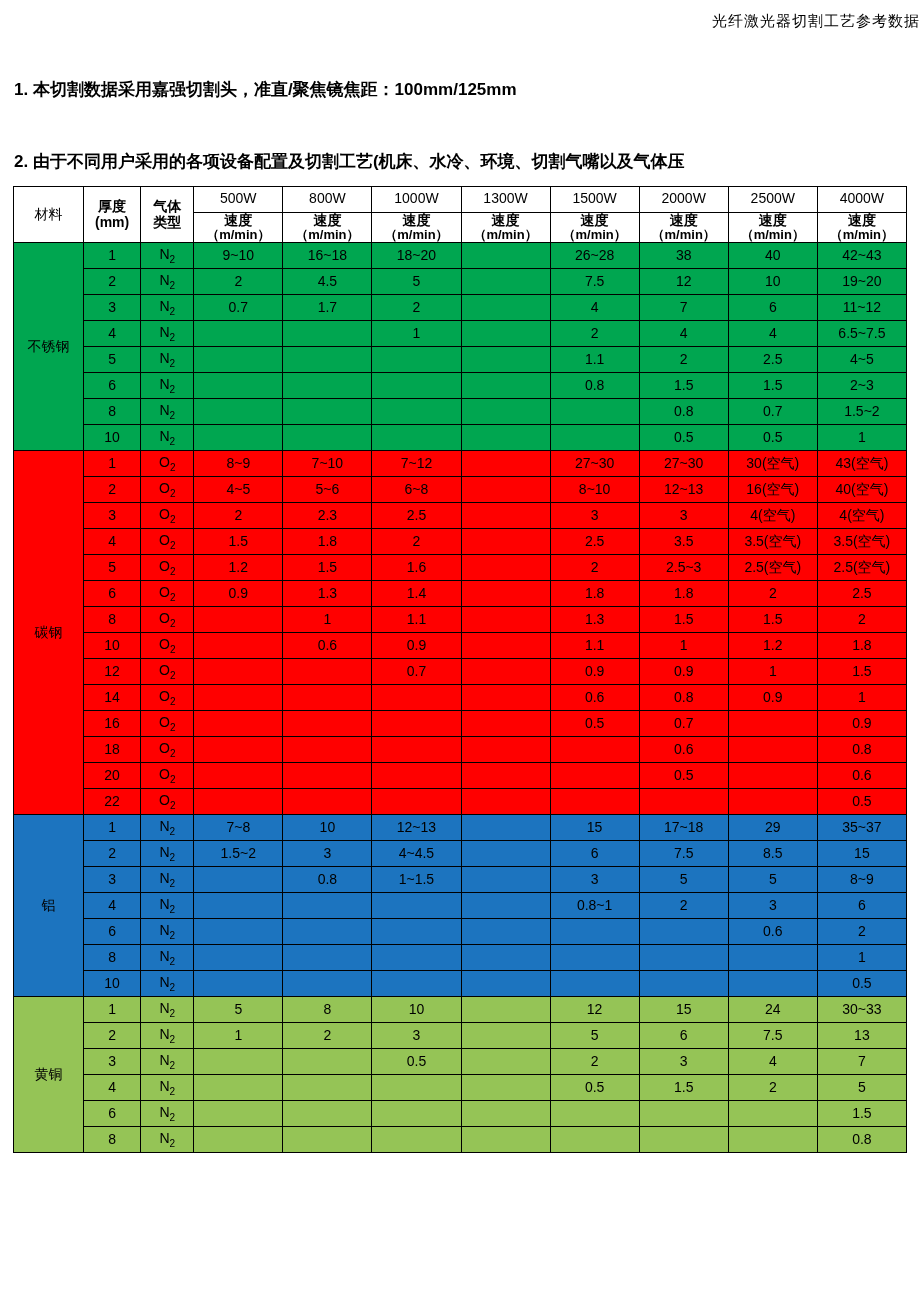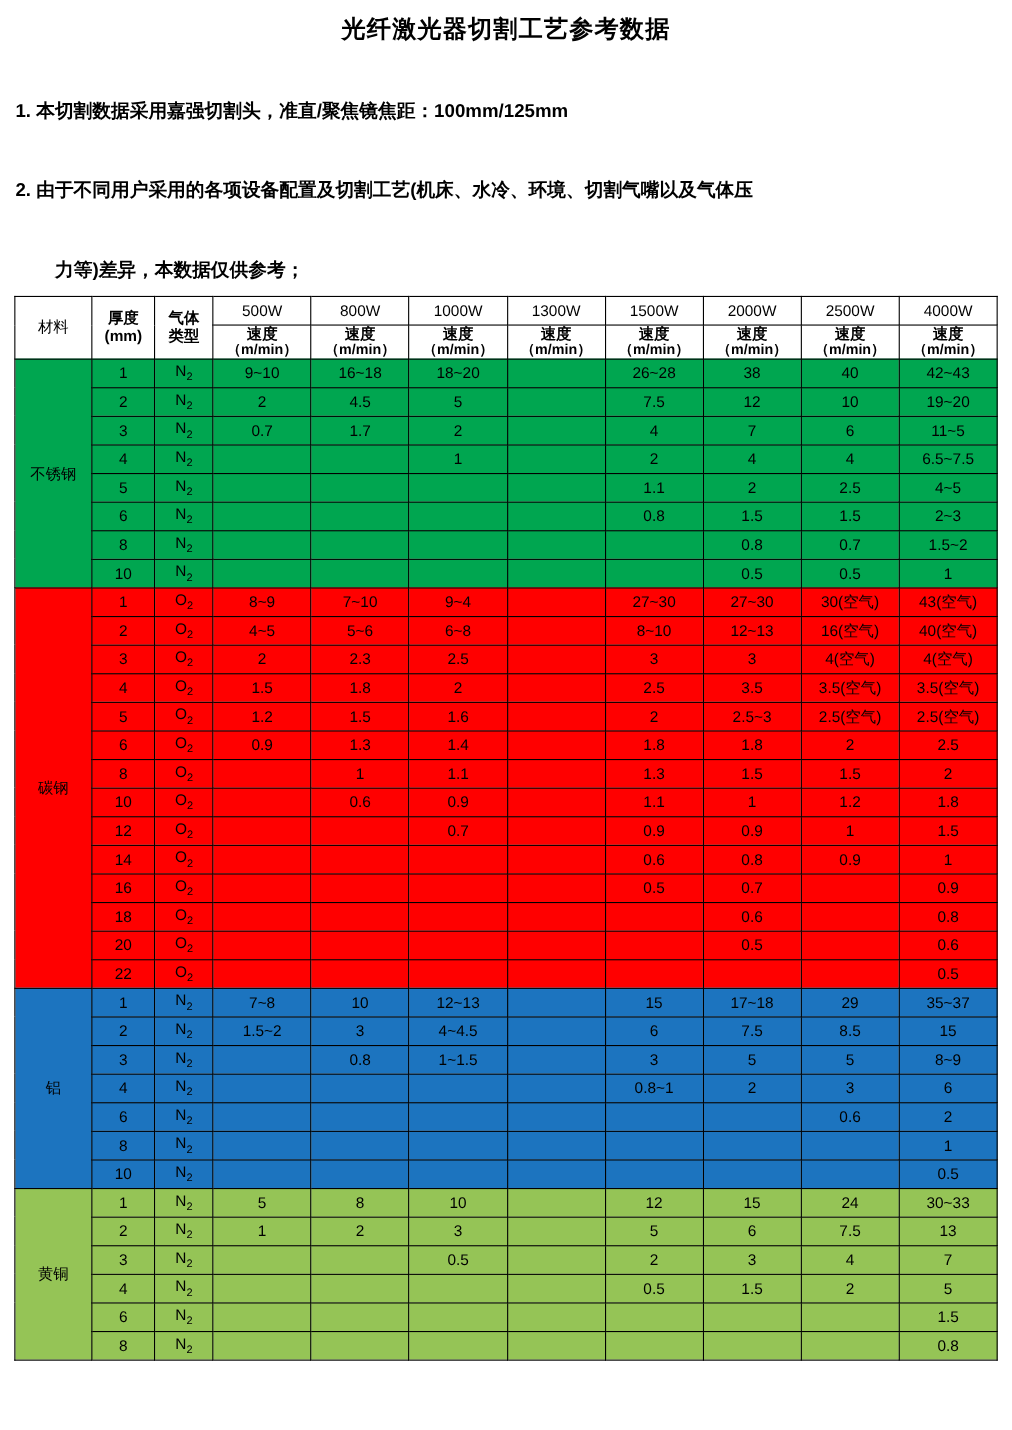--- a/index.html
+++ b/index.html
@@ -14,23 +14,23 @@
     color: #000000;
     overflow: hidden;
   }
   .page {
     width: 920px;
     height: 1300px;
     position: relative;
     box-sizing: border-box;
   }
   .doc-title {
-    text-align: center;
-    font-size: 22px;
-    font-weight: bold;
+    text-align: right;
+    font-size: 15px;
+    font-weight: normal;
     letter-spacing: 1px;
     margin: 12px 0 14px 0;
   }
   .notes {
     padding: 0 16px 0 14px;
   }
   .note-line {
     font-size: 17px;
     font-weight: bold;
     line-height: 1.55;
@@ -85,21 +85,20 @@
 </head>
 <body>
 
 <div class="page">
 
   <div class="doc-title">光纤激光器切割工艺参考数据</div>
 
   <div class="notes">
     <div class="note-line">1. 本切割数据采用嘉强切割头，准直/聚焦镜焦距：100mm/125mm</div>
     <div class="note-line">2. 由于不同用户采用的各项设备配置及切割工艺(机床、水冷、环境、切割气嘴以及气体压</div>
-    <div class="note-line note-indent">力等)差异，本数据仅供参考；</div>
   </div>
 
   <table class="cut-table">
     <colgroup>
       <col class="col-mat">
         <col class="col-thk">
         <col class="col-gas">
       <col class="col-pw">
         <col class="col-pw">
         <col class="col-pw">
@@ -193,21 +192,21 @@
         <tr class="band-stainless">
           <td>3</td>
           <td>N<span class="sub">2</span></td>
           <td>0.7</td>
           <td>1.7</td>
           <td>2</td>
           <td></td>
           <td>4</td>
           <td>7</td>
           <td>6</td>
-          <td>11~5</td>
+          <td>11~12</td>
         </tr>
         <tr class="band-stainless">
           <td>4</td>
           <td>N<span class="sub">2</span></td>
           <td></td>
           <td></td>
           <td>1</td>
           <td></td>
           <td>2</td>
           <td>4</td>
@@ -261,21 +260,21 @@
           <td>0.5</td>
           <td>0.5</td>
           <td>1</td>
         </tr>
         <tr class="band-carbon">
           <td class="matcell" rowspan="14">碳钢</td>
           <td>1</td>
           <td>O<span class="sub">2</span></td>
           <td>8~9</td>
           <td>7~10</td>
-          <td>9~4</td>
+          <td>7~12</td>
           <td></td>
           <td>27~30</td>
           <td>27~30</td>
           <td>30(空气)</td>
           <td>43(空气)</td>
         </tr>
         <tr class="band-carbon">
           <td>2</td>
           <td>O<span class="sub">2</span></td>
           <td>4~5</td>

